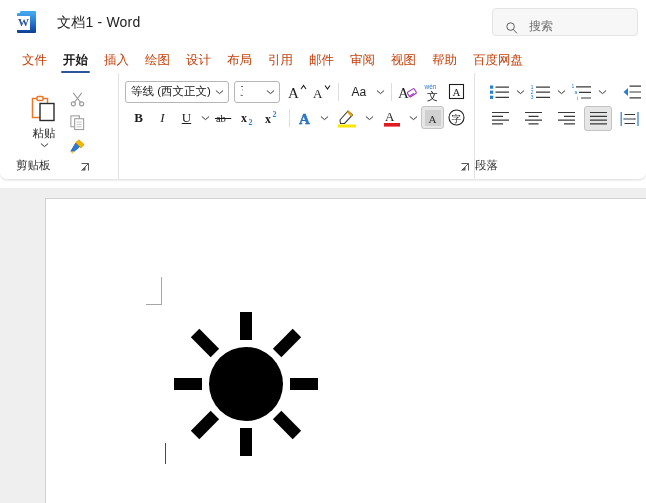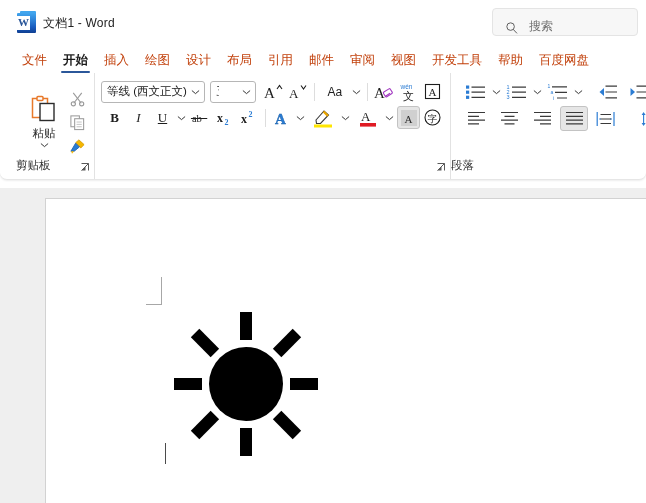--- a/index.html
+++ b/index.html
@@ -48,22 +48,22 @@
     position: absolute; left: 0px; top: 4px;
     width: 13px; height: 15px;
     color: #2b579a;
     font-size: 11px;
     font-weight: bold;
     line-height: 15px;
     text-align: center;
     font-family: "Liberation Serif", serif;
   }
   .title-text {
-    margin-left: 4px;
-    font-size: 12px;
+    margin-left: 18px;
+    font-size: 14px;
     color: #222222;
     letter-spacing: 0.2px;
     white-space: nowrap;
   }
   .searchbox {
     position: absolute;
     right: 8px; top: 8px;
     width: 146px; height: 28px;
     background: #f7f7f7;
     border: 1px solid #e4e4e4;
@@ -269,21 +269,20 @@
   <div class="tab">文件</div>
   <div class="tab active">开始</div>
   <div class="tab">插入</div>
   <div class="tab">绘图</div>
   <div class="tab">设计</div>
   <div class="tab">布局</div>
   <div class="tab">引用</div>
   <div class="tab">邮件</div>
   <div class="tab">审阅</div>
   <div class="tab">视图</div>
-  <div class="tab">开发工具</div>
   <div class="tab">帮助</div>
   <div class="tab">百度网盘</div>
 </div>
 
 <div class="ribbon">
 
   <div class="grp" style="width:96px;">
     <div class="clip-group">
       <div class="paste-btn">
         <svg width="30" height="30" viewBox="0 0 30 30">
@@ -324,21 +323,21 @@
       </div>
     </div>
     <div class="grp-label">剪贴板</div>
     <svg class="grp-launch" viewBox="0 0 11 11">
       <path d="M1.5 1.5 h7 v7" fill="none" stroke="#5a5a5a" stroke-width="1"></path>
       <path d="M1.5 8.5 L8.5 1.5" stroke="#5a5a5a" stroke-width="1"></path>
       <path d="M1.5 8.5 h4 v-4 z" fill="#5a5a5a"></path>
     </svg>
   </div>
 
-  <div class="grp" style="width:356px;">
+  <div class="grp" style="width:356px;margin-left:24px;">
     <div class="rows">
       <div class="row">
         <div class="combo font-combo">
           <span class="cv">等线 (西文正文)</span>
           <svg class="cchev" viewBox="0 0 10 6">
             <path d="M1 1.4 L5 4.8 L9 1.4" fill="none" stroke="#333" stroke-width="1.1"></path>
           </svg>
         </div>
         <div style="width:4px"></div>
         <div class="combo size-combo">

